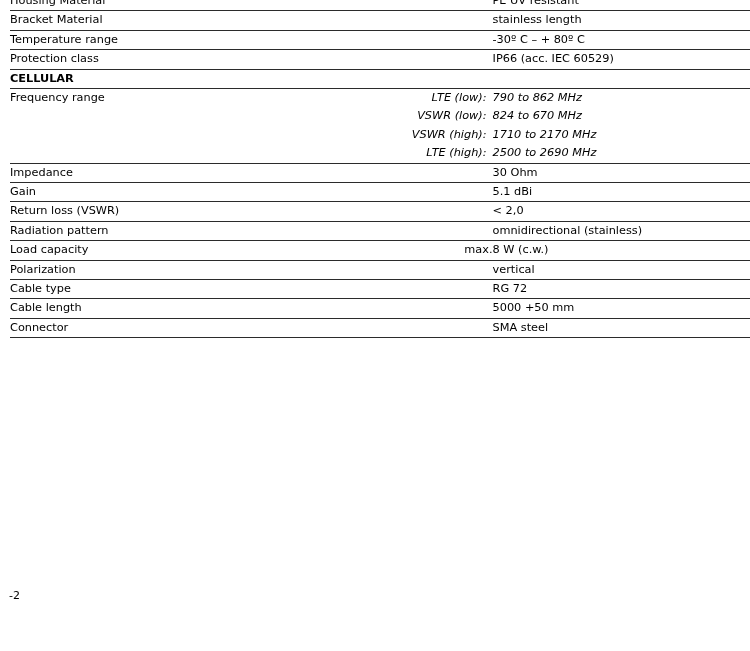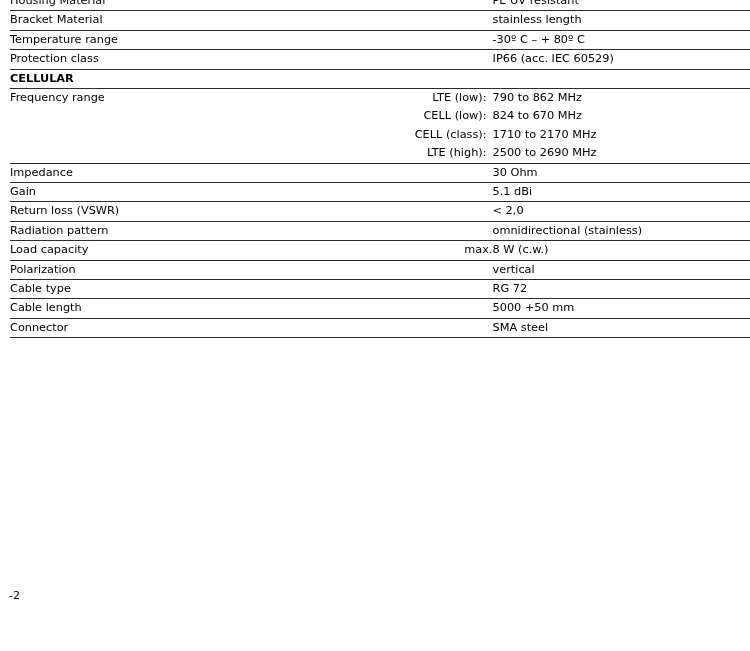--- a/index.html
+++ b/index.html
@@ -61,20 +61,21 @@
     vertical-align: top;
   }
   .sub-list {
     margin: 0;
     padding: 0;
   }
   .sub-row {
     height: 18.4px;
     line-height: 18.4px;
     white-space: nowrap;
+    font-style: italic;
   }
   .sub-qual {
     text-align: right;
     padding-right: 6px;
   }
   .footer {
     position: absolute;
     left: 0;
     bottom: 48px;
     width: 750px;
@@ -125,22 +126,22 @@
       <tr class="section">
         <td class="c-label">CELLULAR</td>
         <td class="c-qual"></td>
         <td class="c-value"></td>
       </tr>
       <tr class="multi">
         <td class="c-label">Frequency range</td>
         <td class="c-qual">
           <div class="sub-list">
             <div class="sub-row sub-qual">LTE (low):</div>
-            <div class="sub-row sub-qual">CELL (low):</div>
-            <div class="sub-row sub-qual">CELL (class):</div>
+            <div class="sub-row sub-qual">VSWR (low):</div>
+            <div class="sub-row sub-qual">VSWR (high):</div>
             <div class="sub-row sub-qual">LTE (high):</div>
           </div>
         </td>
         <td class="c-value">
           <div class="sub-list">
             <div class="sub-row">790 to 862 MHz</div>
             <div class="sub-row">824 to 670 MHz</div>
             <div class="sub-row">1710 to 2170 MHz</div>
             <div class="sub-row">2500 to 2690 MHz</div>
           </div>

